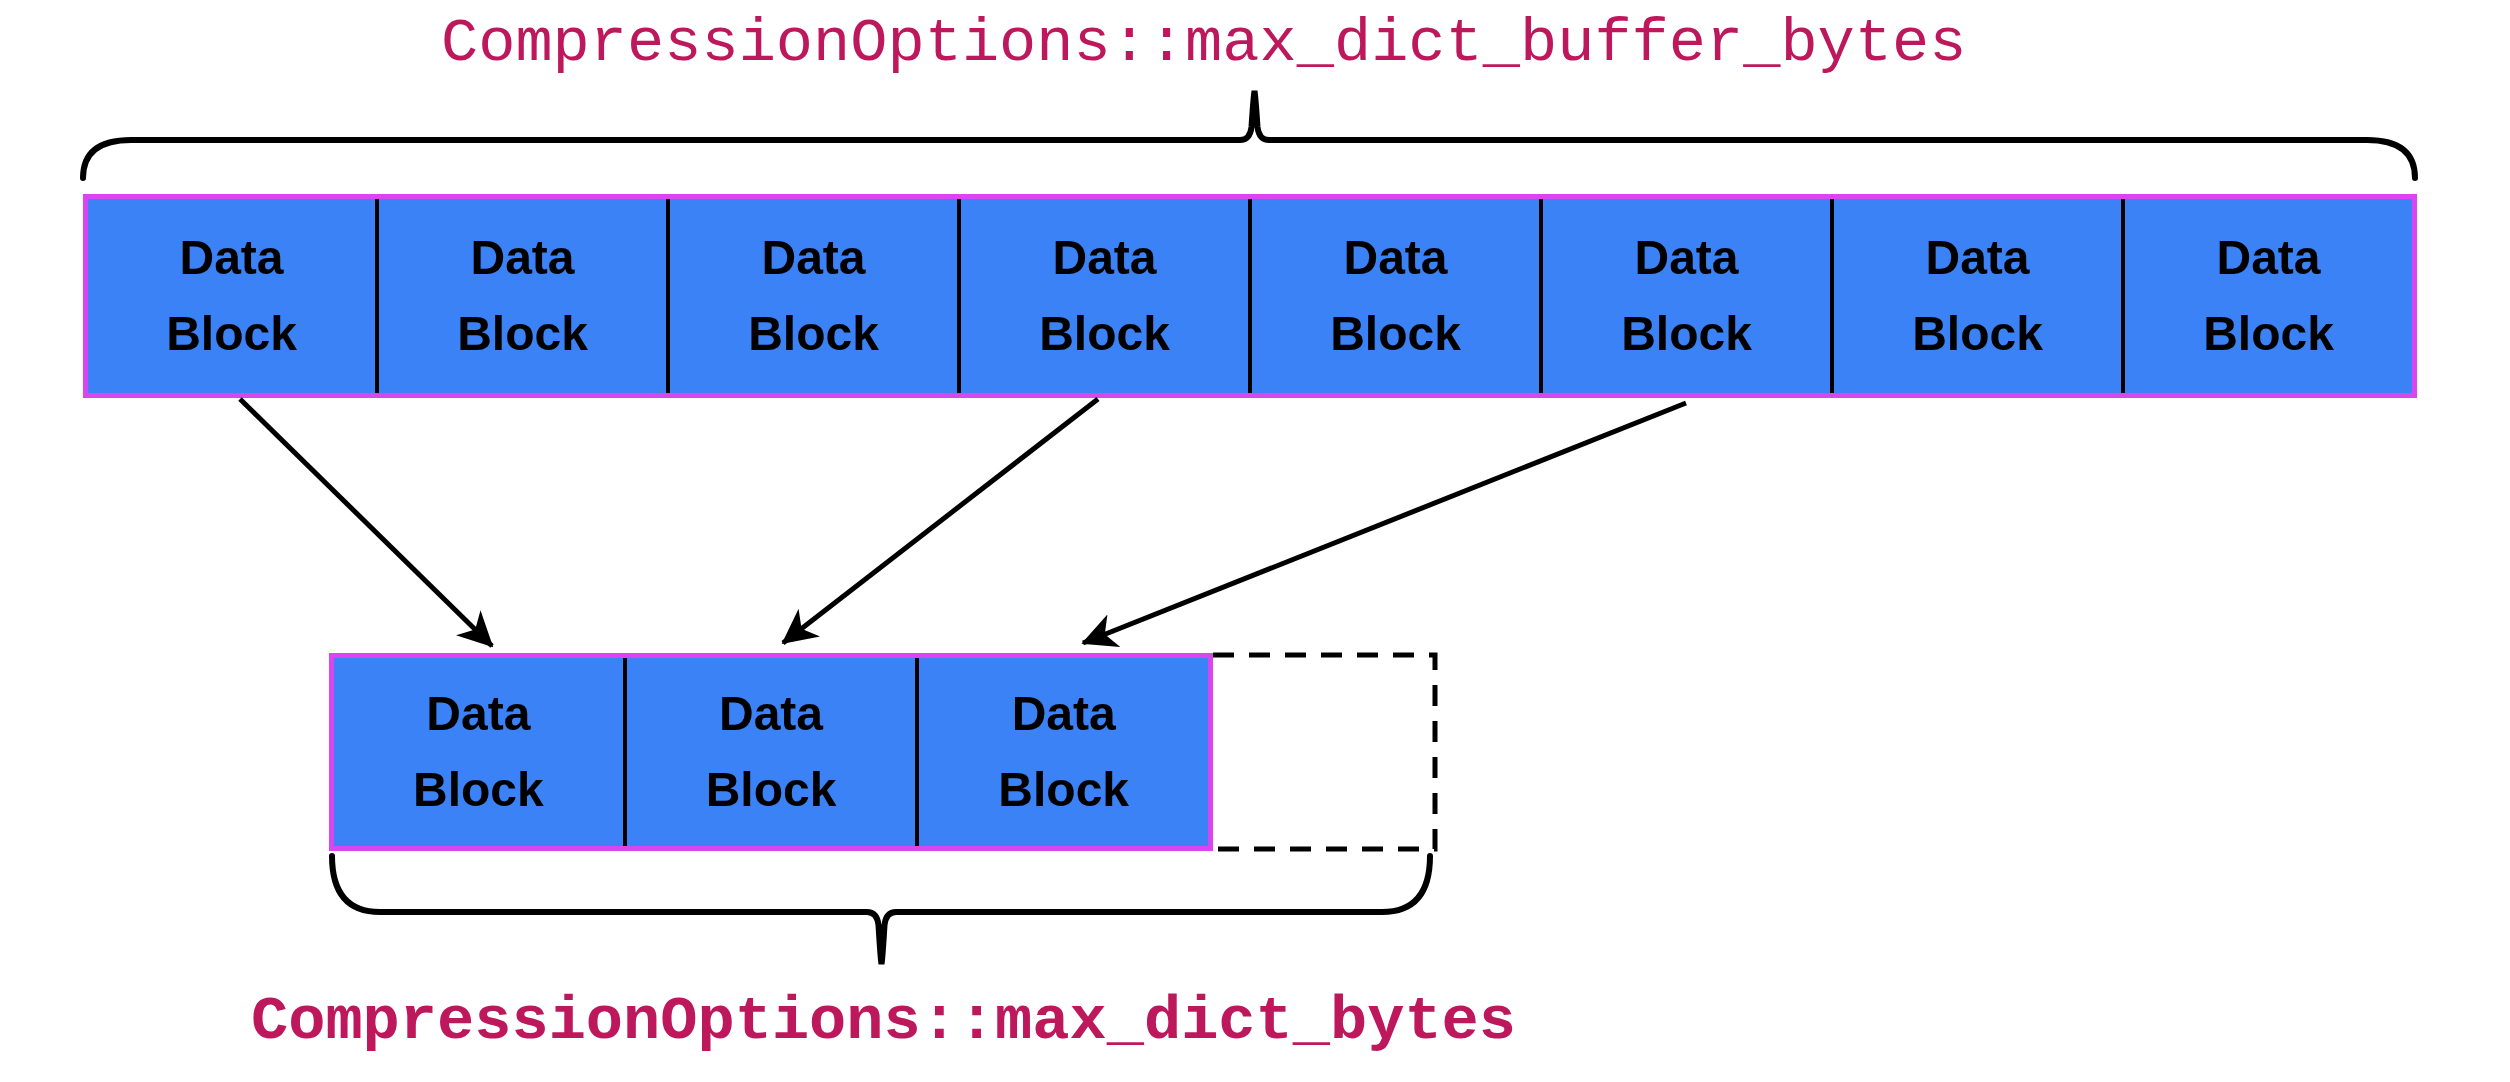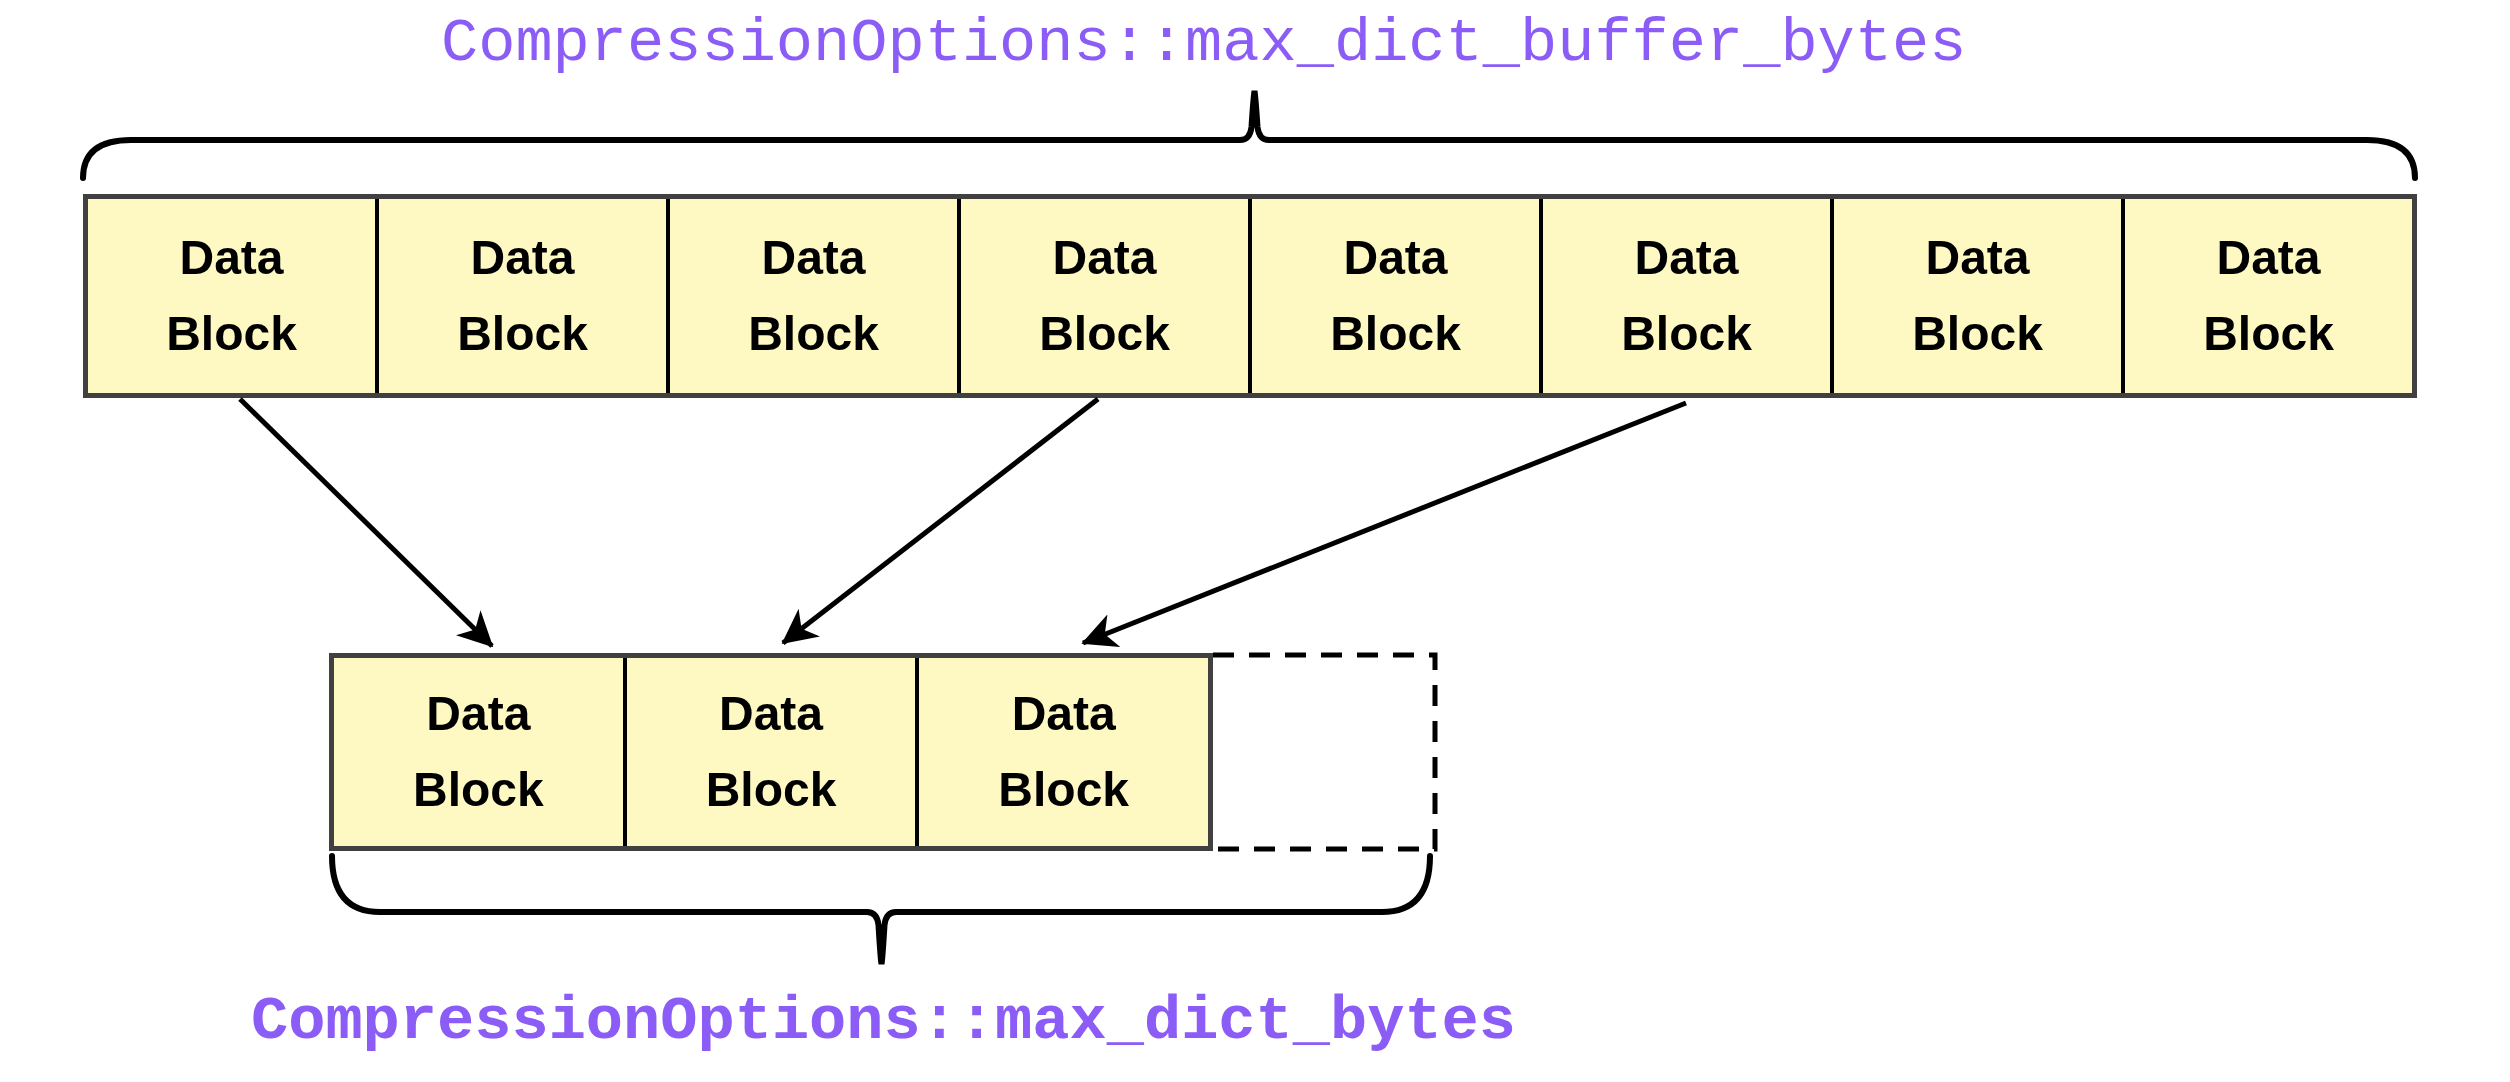--- a/index.html
+++ b/index.html
@@ -1,25 +1,25 @@
 <!DOCTYPE html>
 <html><head>
 <meta charset="utf-8">
 <style>
   html,body{margin:0;padding:0;background:#fff;}
   body{position:relative;width:2510px;height:1082px;overflow:hidden;
        font-family:"Liberation Sans",sans-serif;color:#000;}
 
   .mono-label{position:absolute;font-family:"Liberation Mono",monospace;
-              font-size:62px;line-height:72px;white-space:pre;color:#8b5cf6;}
+              font-size:62px;line-height:72px;white-space:pre;color:#be185d;}
   #top-label{left:441px;top:8px;}
   #bottom-label{left:251px;top:986px;font-weight:bold;}
 
-  .block-row{position:absolute;display:flex;background:#fef9c3;
-             border:5px solid #404040;box-sizing:border-box;}
+  .block-row{position:absolute;display:flex;background:#3b82f6;
+             border:5px solid #d946ef;box-sizing:border-box;}
   #buffer-row{left:83px;top:194px;width:2334px;height:204px;}
   #dict-row{left:329px;top:653px;width:884px;height:198px;}
 
   .block-cell{flex:1 1 0;display:flex;flex-direction:column;align-items:center;
               justify-content:center;border-left:4px solid #000;text-align:center;
               font-weight:bold;font-size:48px;line-height:76px;
               font-family:"Liberation Sans",sans-serif;}
   .block-cell:first-child{border-left:none;}
 
   #overlay{position:absolute;left:0;top:0;width:2510px;height:1082px;}

